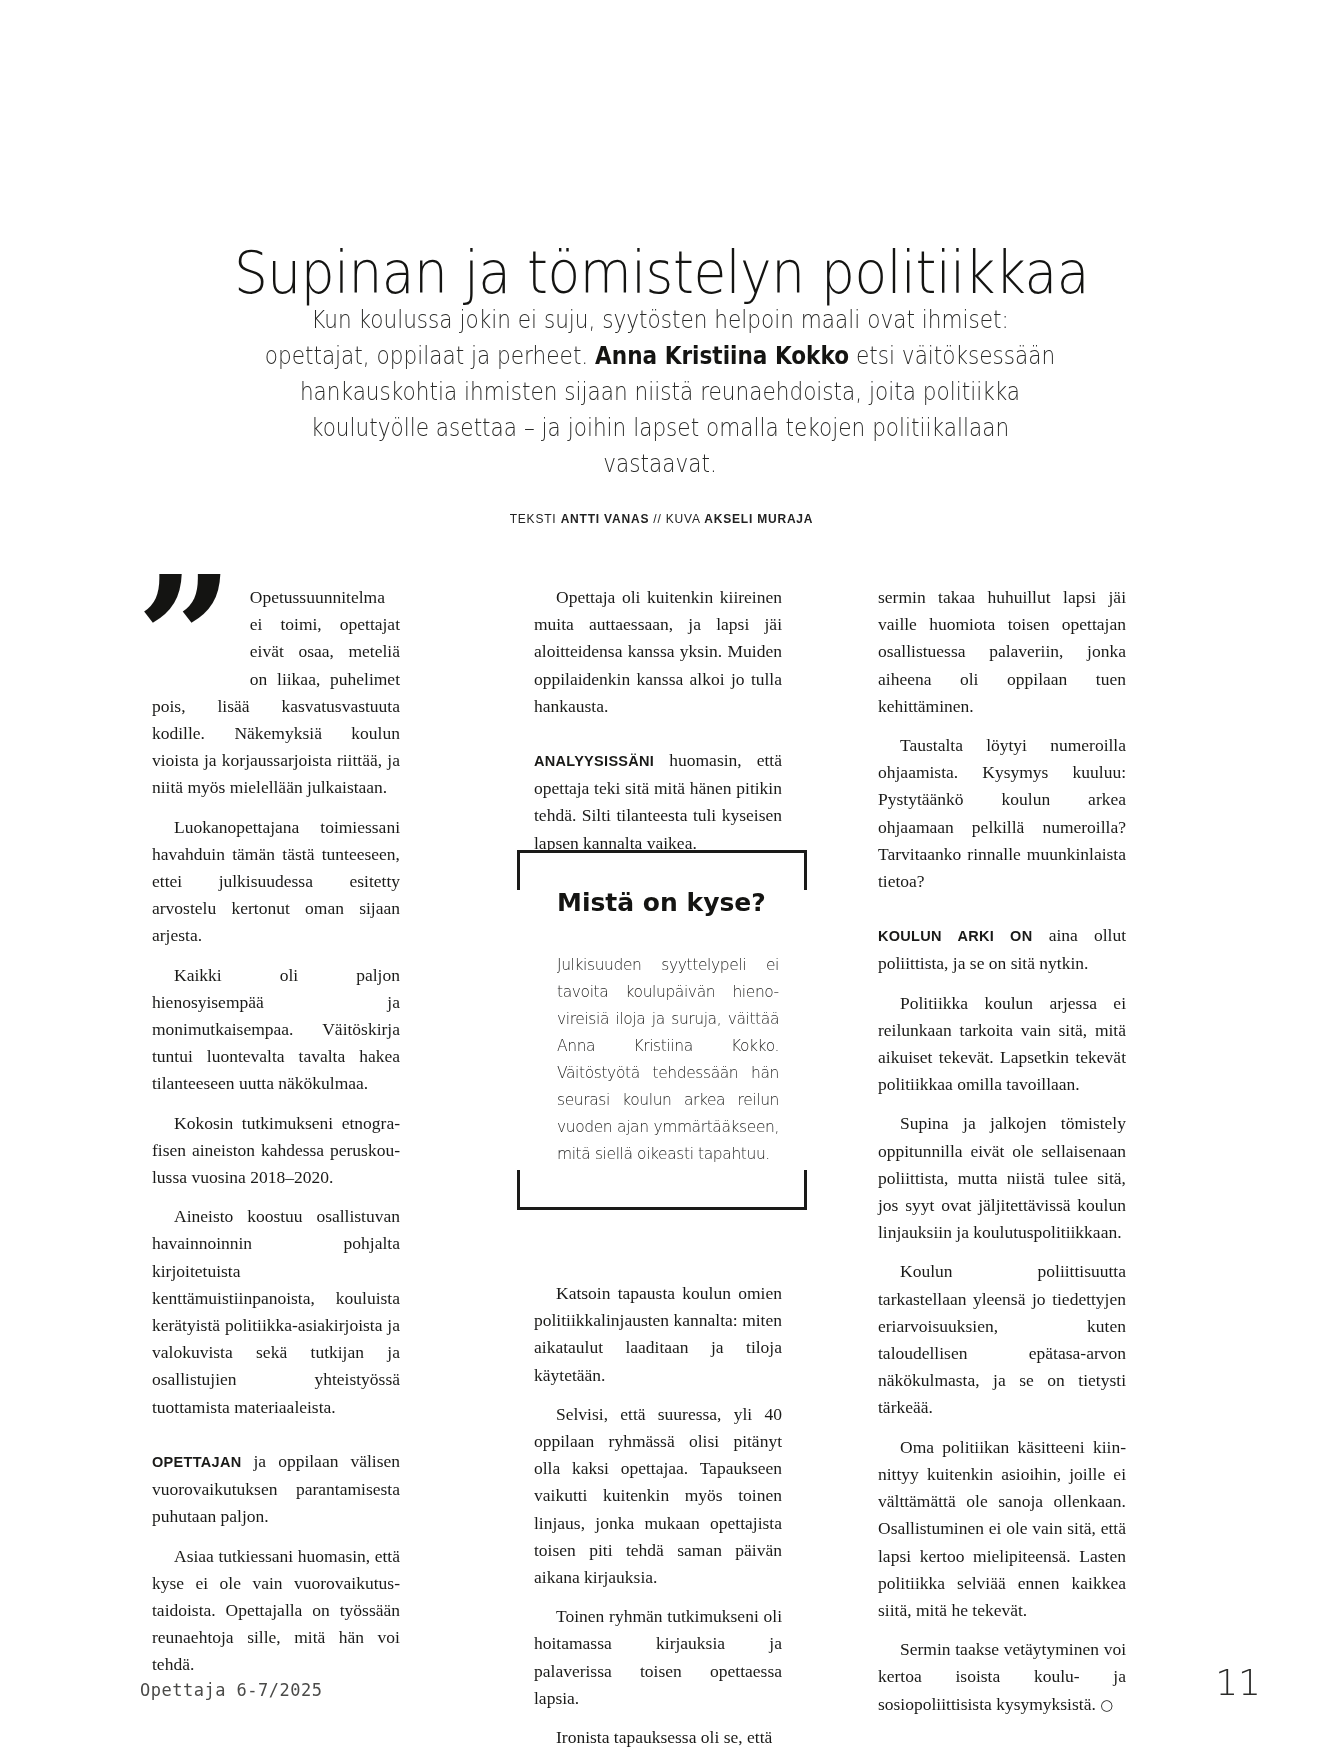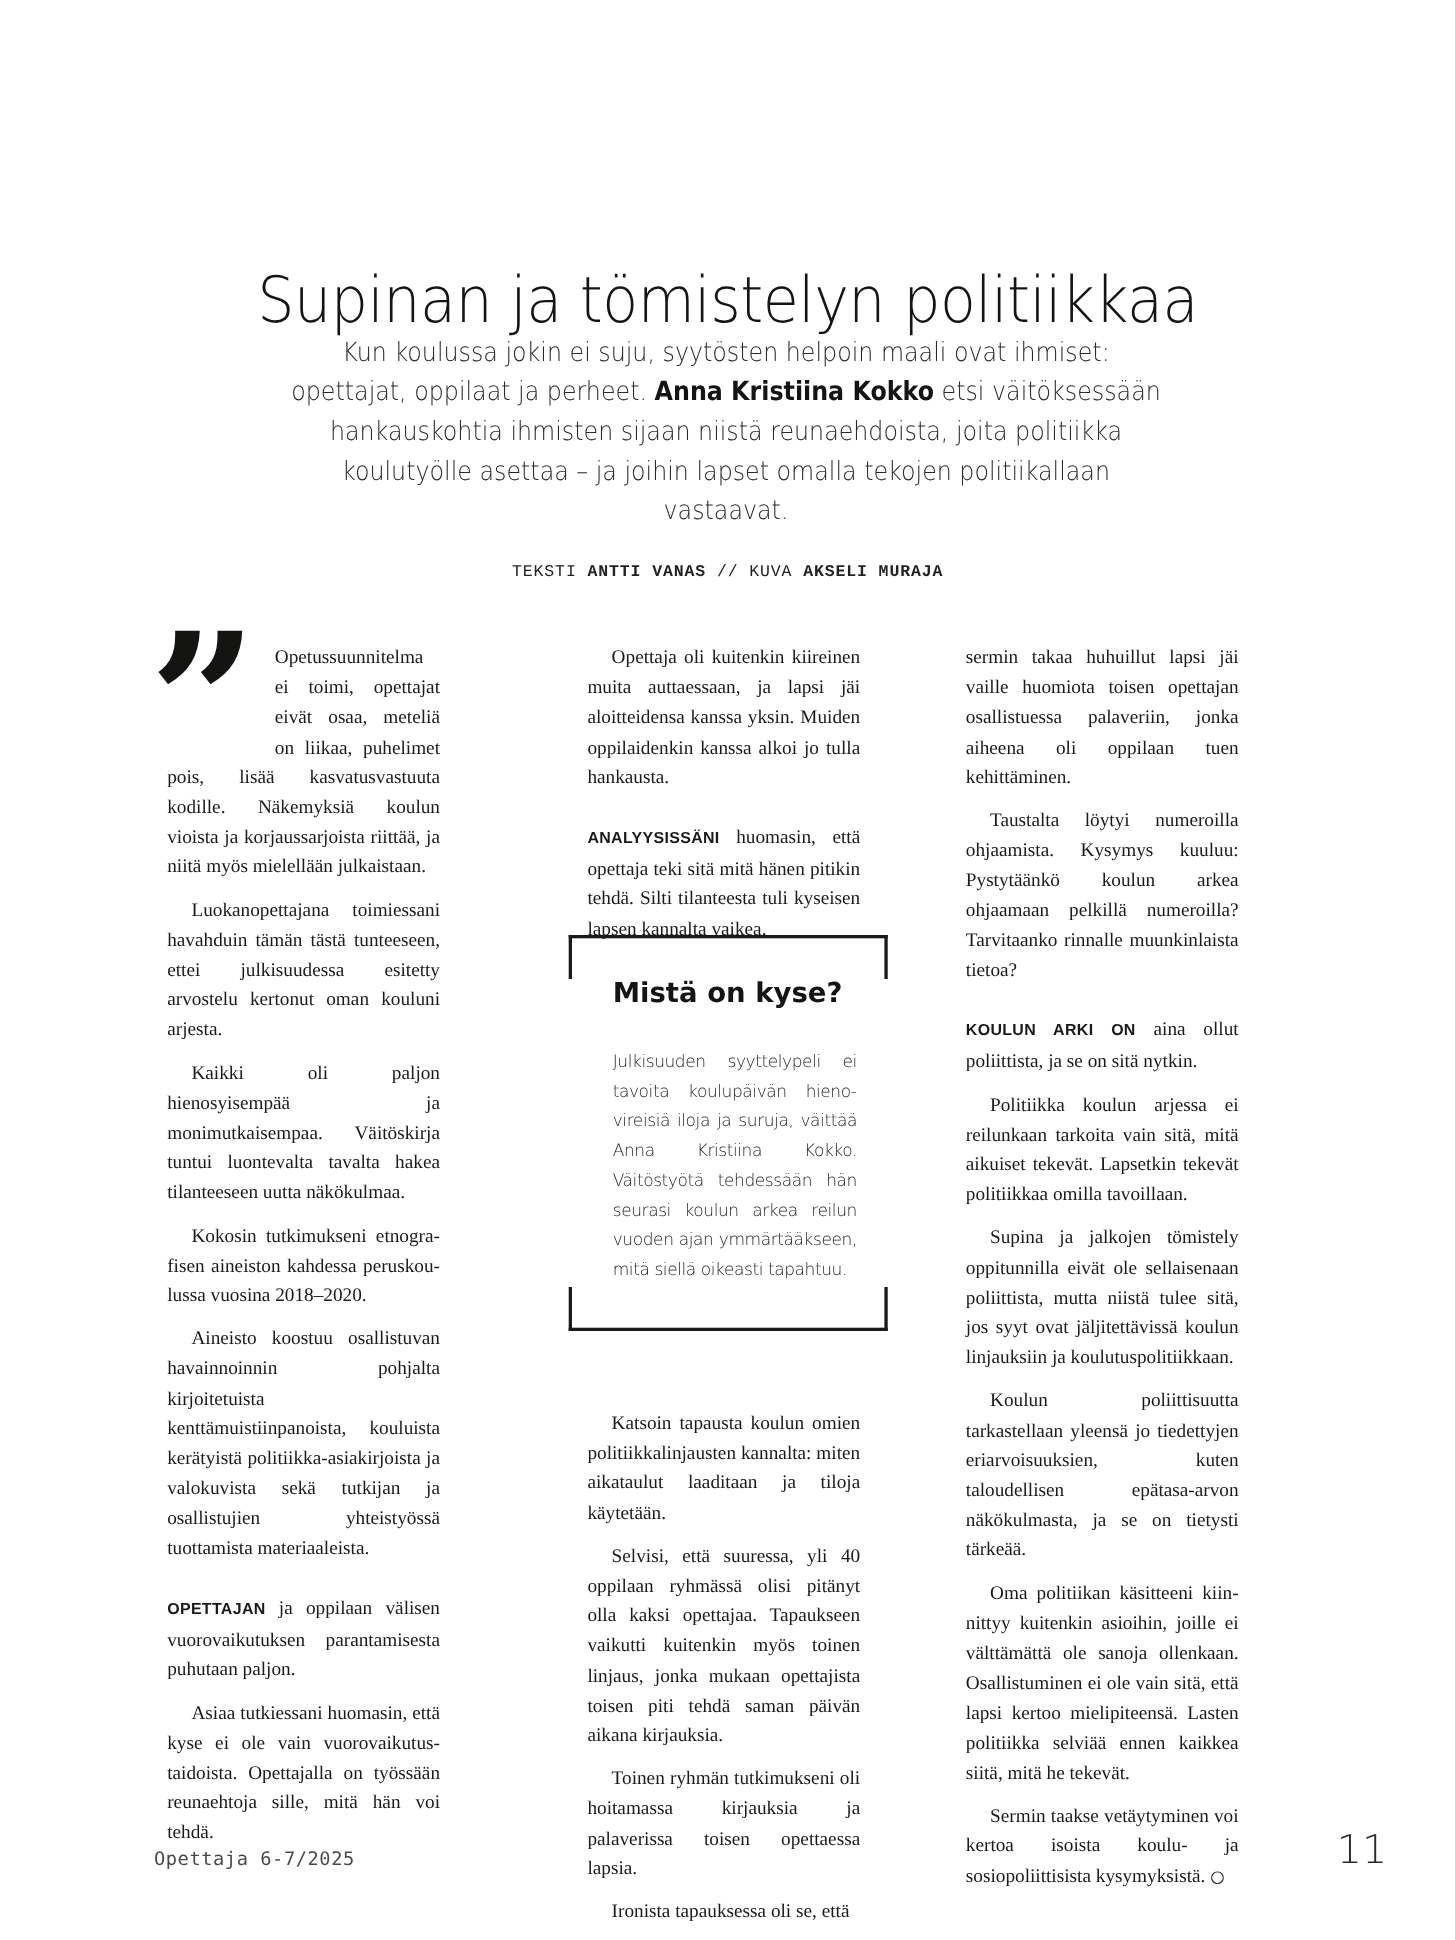--- a/index.html
+++ b/index.html
@@ -10,21 +10,21 @@
     color:#141412; transform:scaleX(0.92); transform-origin:center;
   }
   .lede {
     position:absolute; left:220px; top:302px; width:880px; text-align:center;
     font-family:"DejaVu Sans", sans-serif; font-weight:300; font-size:24px; line-height:36px;
     color:#2a2a28; transform:scaleX(0.9); transform-origin:center;
   }
   .lede b { font-weight:bold; color:#141412; }
   .byline {
     position:absolute; left:0; top:512px; width:1323px; text-align:center;
-    font-family:Liberation Mono, monospace; font-size:15px; letter-spacing:0.8px; color:#222;
+    font-family:Liberation Sans, sans-serif; font-size:12px; letter-spacing:0.8px; color:#222;
   }
   .byline b { font-weight:bold; }
   .col {
     position:absolute; top:572px; width:272px;
     font-family:"Liberation Serif", serif; font-size:17.5px; line-height:27.2px;
     text-align:justify; color:#1a1a18; hyphens:manual;
   }
   .col p { margin:12px; text-indent:22px; }
   .col p.noind { text-indent:0; }
   .col p.gap { margin-top:27px; }
@@ -67,21 +67,21 @@
 
 <h1 class="title">Supinan ja tömistelyn politiikkaa</h1>
 
 <div class="lede"><span>Kun koulussa jokin ei suju, syytösten helpoin maali ovat ihmiset: opettajat, oppilaat ja perheet. </span><b>Anna Kristiina Kokko</b><span> etsi väitöksessään hankauskohtia ihmisten sijaan niistä reunaehdoista, joita politiikka koulutyölle asettaa – ja joihin lapset omalla tekojen politiikallaan vastaavat.</span></div>
 
 <div class="byline"><span>TEKSTI </span><b>ANTTI VANAS</b><span> // KUVA </span><b>AKSELI MURAJA</b></div>
 
 <div class="col col1">
   <span class="quote-mark">”</span>
   <p class="noind">Opetussuunnitelma ei toimi, opettajat eivät osaa, meteliä on liikaa, puhelimet pois, lisää kasvatusvastuuta kodille. Näkemyk­siä koulun vioista ja korjaussarjoista riittää, ja niitä myös mielellään jul­kaistaan.</p>
-  <p>Luokanopettajana toimiessani havahduin tämän tästä tunteeseen, ettei julkisuudessa esitetty arvostelu kertonut oman kouluni arjesta.</p>
+  <p>Luokanopettajana toimiessani havahduin tämän tästä tunteeseen, ettei julkisuudessa esitetty arvostelu kertonut oman sijaan arjesta.</p>
   <p>Kaikki oli paljon hienosyisempää ja monimutkaisempaa. Väitöskirja tuntui luontevalta tavalta hakea tilan­teeseen uutta näkökulmaa.</p>
   <p>Kokosin tutkimukseni etnogra­fisen aineiston kahdessa peruskou­lussa vuosina 2018–2020.</p>
   <p>Aineisto koostuu osallistuvan havainnoinnin pohjalta kirjoitetuista kenttämuistiinpanoista, kouluista kerätyistä politiikka-asiakirjoista ja valokuvista sekä tutkijan ja osallistu­jien yhteistyössä tuottamista materi­aaleista.</p>
   <p class="noind gap"><span class="lead-cap">OPETTAJAN</span><span> ja oppilaan välisen vuoro­vaikutuksen parantamisesta puhu­taan paljon.</span></p>
   <p>Asiaa tutkiessani huomasin, että kyse ei ole vain vuorovaikutus­taidoista. Opettajalla on työssään reunaehtoja sille, mitä hän voi tehdä.</p>
 </div>
 
 <div class="col col2">
   <p>Opettaja oli kuitenkin kiireinen muita auttaessaan, ja lapsi jäi aloittei­densa kanssa yksin. Muiden oppilai­denkin kanssa alkoi jo tulla hankausta.</p>
   <p class="noind gap"><span class="lead-cap">ANALYYSISSÄNI</span><span> huomasin, että opet­taja teki sitä mitä hänen pitikin tehdä. Silti tilanteesta tuli kyseisen lapsen kannalta vaikea.</span></p>

